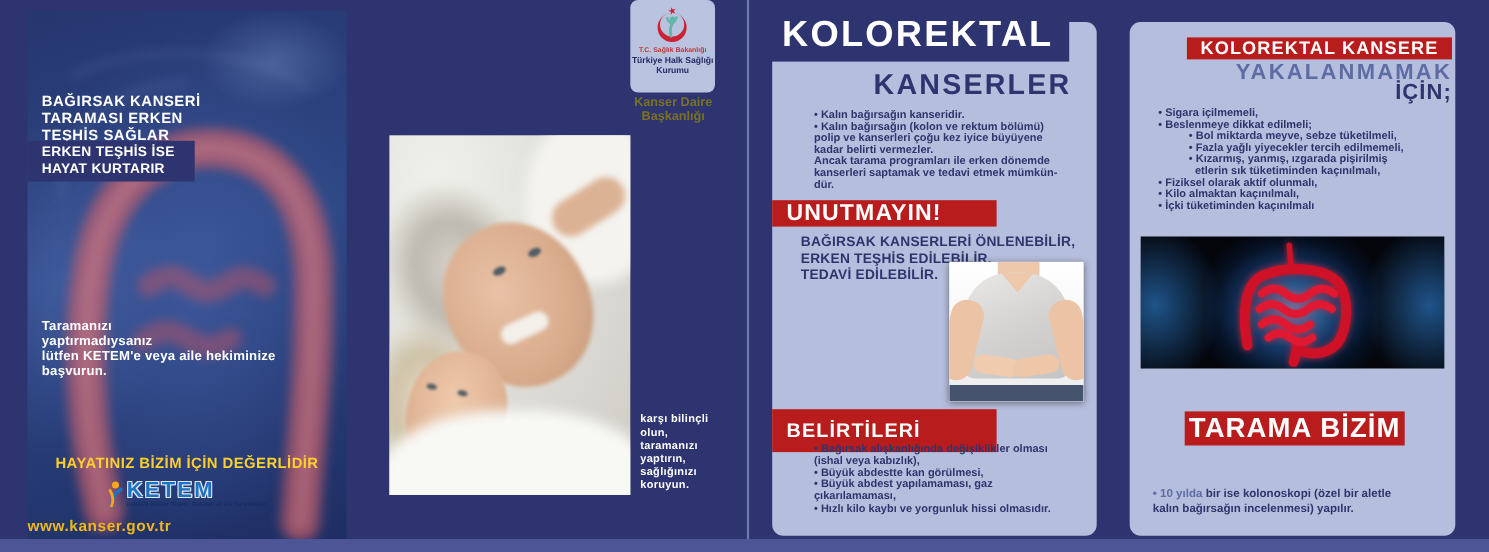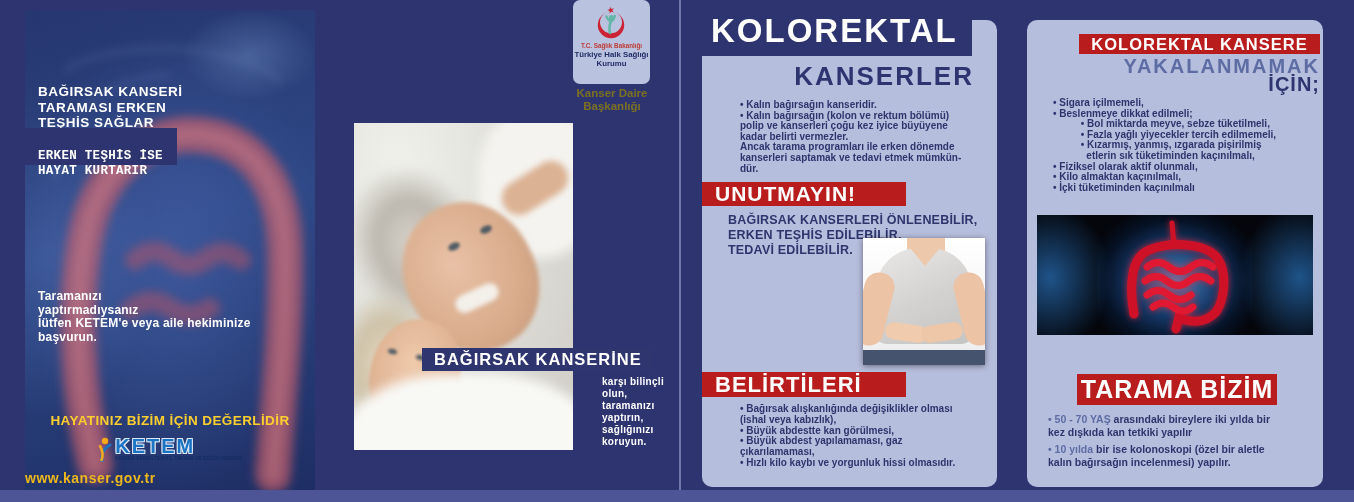--- a/index.html
+++ b/index.html
@@ -12,21 +12,21 @@
 
   
   #p1{left:25px;top:10px;width:290px;height:480px;overflow:hidden;
       background:
         radial-gradient(90px 60px at 225px 45px, rgba(130,160,215,.35), transparent 75%),
         radial-gradient(140px 210px at 25px 250px, rgba(95,125,195,.30), transparent 75%),
         radial-gradient(210px 320px at 150px 250px, rgba(80,110,185,.45), transparent 72%),
         linear-gradient(165deg,#26366f 0%,#2e4886 45%,#1e2e64 100%);}
   #p1 svg{left:0;top:0;}
   #p1-headline{left:13px;top:74px;color:#fff;font-weight:bold;font-size:13.5px;line-height:15.5px;letter-spacing:.5px;}
-  #p1-box1{left:0;top:118px;width:152px;height:37px;padding:21px 0 0 13px;font-size:12.5px;line-height:14.5px;letter-spacing:.3px;font-family:Liberation Mono, monospace;}
+  #p1-box1{left:0;top:118px;width:152px;height:37px;padding:3px 0 0 13px;font-size:12.5px;line-height:14.5px;letter-spacing:.3px;}
   #p1-box2{left:0;top:212px;width:260px;height:62px;padding:2px 0 0 13px;font-size:18px;line-height:20px;letter-spacing:.3px;}
   #p1-note{left:13px;top:280px;color:#fff;font-weight:bold;font-size:12px;line-height:13.5px;letter-spacing:.2px;}
   #p1-slogan{left:0;top:403px;width:100%;text-align:center;color:#fccf2e;font-weight:bold;font-size:13.5px;letter-spacing:.4px;}
   #p1-ketem{left:0;top:426px;width:100%;display:flex;position:absolute;justify-content:center;align-items:flex-start;}
   #p1-ketem *{position:static;}
   #ketem-word{font-size:20px;font-weight:bold;color:#1b74c2;letter-spacing:2px;line-height:20px;
       text-shadow:-1px -1px 0 #dde6f4,1px -1px 0 #dde6f4,-1px 1px 0 #dde6f4,1px 1px 0 #dde6f4;}
   #ketem-tag{font-size:4.5px;color:#0d2a5c;letter-spacing:.2px;text-align:center;}
   #p1-url{left:0;top:460px;width:100%;text-align:left;color:#eeb81c;font-weight:bold;font-size:14px;letter-spacing:.5px;}
 
@@ -58,31 +58,31 @@
   #pc-smile-woman{left:54px;top:266px;width:34px;height:13px;background:#f5f1ea;border-radius:8px;transform:rotate(10deg);filter:blur(2px);}
   #pc-shirt{left:-10px;top:250px;width:250px;height:140px;background:#f8f8f5;border-radius:45%;filter:blur(6px);}
   .eye{width:12px;height:7px;border-radius:50%;background:radial-gradient(#5a6a75,#2e3b44);filter:blur(1.5px);}
   #eye-m1{left:94px;top:120px;transform:rotate(-25deg);}
   #eye-m2{left:126px;top:103px;transform:rotate(-25deg);}
   #eye-w1{left:34px;top:226px;width:9px;height:5px;transform:rotate(12deg);}
   #eye-w2{left:62px;top:232px;width:9px;height:5px;transform:rotate(12deg);}
 
   #p2-headbox{left:422px;top:348px;width:230px;height:23px;background:#2f366f;color:#fff;font-weight:bold;
       font-size:16.5px;letter-spacing:1px;padding:2px 0 0 12px;}
-  #p2-side{left:582px;top:376px;color:#fff;font-weight:bold;font-size:10px;line-height:12px;letter-spacing:.3px;margin-left:20px;}
+  #p2-side{left:582px;top:376px;color:#fff;font-weight:bold;font-size:10px;line-height:12px;letter-spacing:.3px;}
 
   
   #p3-box{left:702px;top:20px;width:295px;height:467px;background:#b6bedd;border-radius:10px;}
   #p3-notch{left:700px;top:20px;width:272px;height:36px;background:#2d346f;}
   #p3-title{left:711px;top:12px;color:#fff;font-weight:bold;font-size:33px;letter-spacing:2px;}
   #p3-sub{left:702px;top:61px;width:272px;text-align:right;color:#2d346f;font-weight:bold;font-size:26px;letter-spacing:2px;}
   #p3-intro{left:740px;top:100px;width:250px;font-size:10px;font-weight:bold;color:#2e356d;line-height:10.6px;}
   #p3-rem-bar{left:702px;top:182px;width:204px;height:24px;font-size:21px;letter-spacing:1px;padding-left:13px;}
   #p3-rem-text{left:728px;top:213px;font-size:12.5px;font-weight:bold;color:#2e356d;line-height:15px;letter-spacing:.2px;}
-  #p3-sym-bar{left:702px;top:372px;width:204px;height:25px;font-size:22px;letter-spacing:1px;padding-left:13px;}
+  #p3-sym-bar{left:702px;top:372px;width:204px;height:39px;font-size:18px;letter-spacing:1px;padding-left:13px;}
   #p3-sym{left:740px;top:404px;width:252px;font-size:10px;font-weight:bold;color:#2e356d;line-height:10.8px;}
 
   
   #photo-stomach{left:863px;top:238px;width:122px;height:127px;overflow:hidden;
       background:linear-gradient(#ffffff,#ececec);box-shadow:0 1px 6px rgba(0,0,0,.45);}
   #ps-neck{left:44px;top:0;width:38px;height:22px;background:#eec8ab;border-radius:0 0 45% 45%;}
   #ps-tee{left:13px;top:10px;width:96px;height:96px;border-radius:42px 42px 10px 10px;
       background:linear-gradient(155deg,#e9e8e6 0%,#d2d1cf 55%,#c4c4c2 100%);}
   #ps-vneck{left:47px;top:10px;width:30px;height:18px;background:#eec8ab;clip-path:polygon(0 0,100% 0,50% 100%);}
   #ps-armL{left:-4px;top:34px;width:30px;height:74px;background:#ecc3a5;border-radius:14px;transform:rotate(14deg);}
@@ -175,21 +175,20 @@
     <div class="eye" id="eye-m1"></div>
     <div class="eye" id="eye-m2"></div>
     <div id="pc-smile-man"></div>
     <div id="pc-hair-woman"></div>
     <div id="pc-face-woman"></div>
     <div class="eye" id="eye-w1"></div>
     <div class="eye" id="eye-w2"></div>
     <div id="pc-smile-woman"></div>
     <div id="pc-shirt"></div>
   </div>
-  <div id="p2-headbox">BAĞIRSAK KANSERİNE</div>
   <div id="p2-side" class="pre">karşı bilinçli
 olun,
 taramanızı
 yaptırın,
 sağlığınızı
 koruyun.</div>
 
   <div id="fold"></div>
 
   <div id="p3-box"></div>
@@ -249,19 +248,17 @@
         <path d="M 97 99 C 92 70 94 42 112 35 C 135 26 170 28 181 44 C 190 58 188 84 179 97 C 167 110 150 107 142 102 L 139 114" stroke="#cf1127" stroke-width="9"></path>
         <path d="M 110 52 q 11 -9 22 0 t 22 0 t 22 0" stroke="#e01831" stroke-width="7"></path>
         <path d="M 108 66 q 11 -9 22 0 t 22 0 t 22 0" stroke="#e01831" stroke-width="7"></path>
         <path d="M 110 80 q 11 -9 22 0 t 22 0" stroke="#e01831" stroke-width="7"></path>
         <path d="M 116 92 q 10 -8 20 0 t 20 0" stroke="#e01831" stroke-width="7"></path>
       </g>
     </svg>
   </div>
 
   <div id="p4-scr-bar" class="bar">TARAMA BİZİM</div>
-  <div id="p4-s1" class="pre"><span class="hl">• 50 - 70 YAŞ</span><span> arasındaki bireylere iki yılda bir
-kez dışkıda kan tetkiki yapılır</span></div>
   <div id="p4-s2" class="pre"><span class="hl">• 10 yılda</span><span> bir ise kolonoskopi (özel bir aletle
 kalın bağırsağın incelenmesi) yapılır.</span></div>
 
   <div id="bottom-strip"></div>
 </div>
 
 </body></html>

